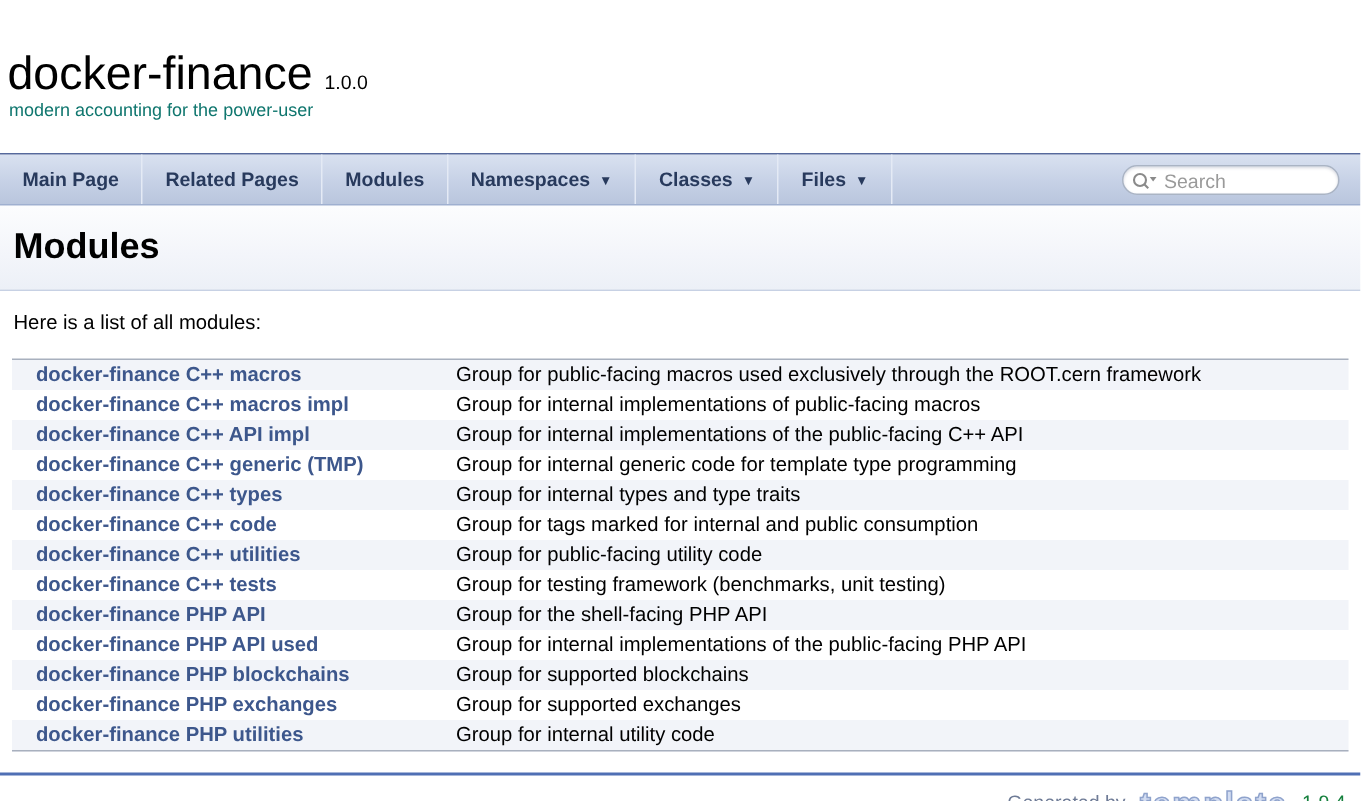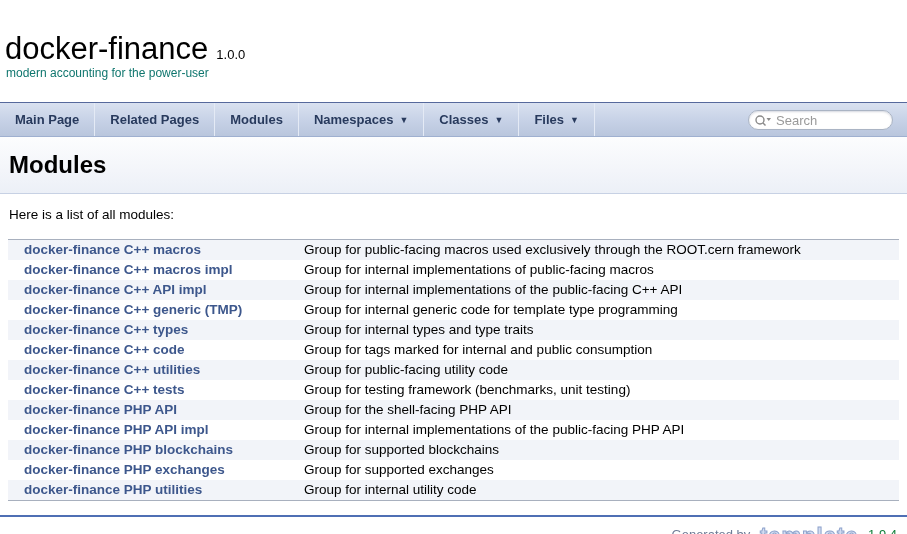--- a/index.html
+++ b/index.html
@@ -281,21 +281,21 @@
     <td class="entry"><a href="#">docker-finance C++ tests</a></td>
     <td class="desc">Group for testing framework (benchmarks, unit testing)</td>
   </tr>
 
   <tr>
     <td class="entry"><a href="#">docker-finance PHP API</a></td>
     <td class="desc">Group for the shell-facing PHP API</td>
   </tr>
 
   <tr>
-    <td class="entry"><a href="#">docker-finance PHP API impl</a></td>
+    <td class="entry"><a href="#">docker-finance PHP API used</a></td>
     <td class="desc">Group for internal implementations of the public-facing PHP API</td>
   </tr>
 
   <tr>
     <td class="entry"><a href="#">docker-finance PHP blockchains</a></td>
     <td class="desc">Group for supported blockchains</td>
   </tr>
 
   <tr>
     <td class="entry"><a href="#">docker-finance PHP exchanges</a></td>

